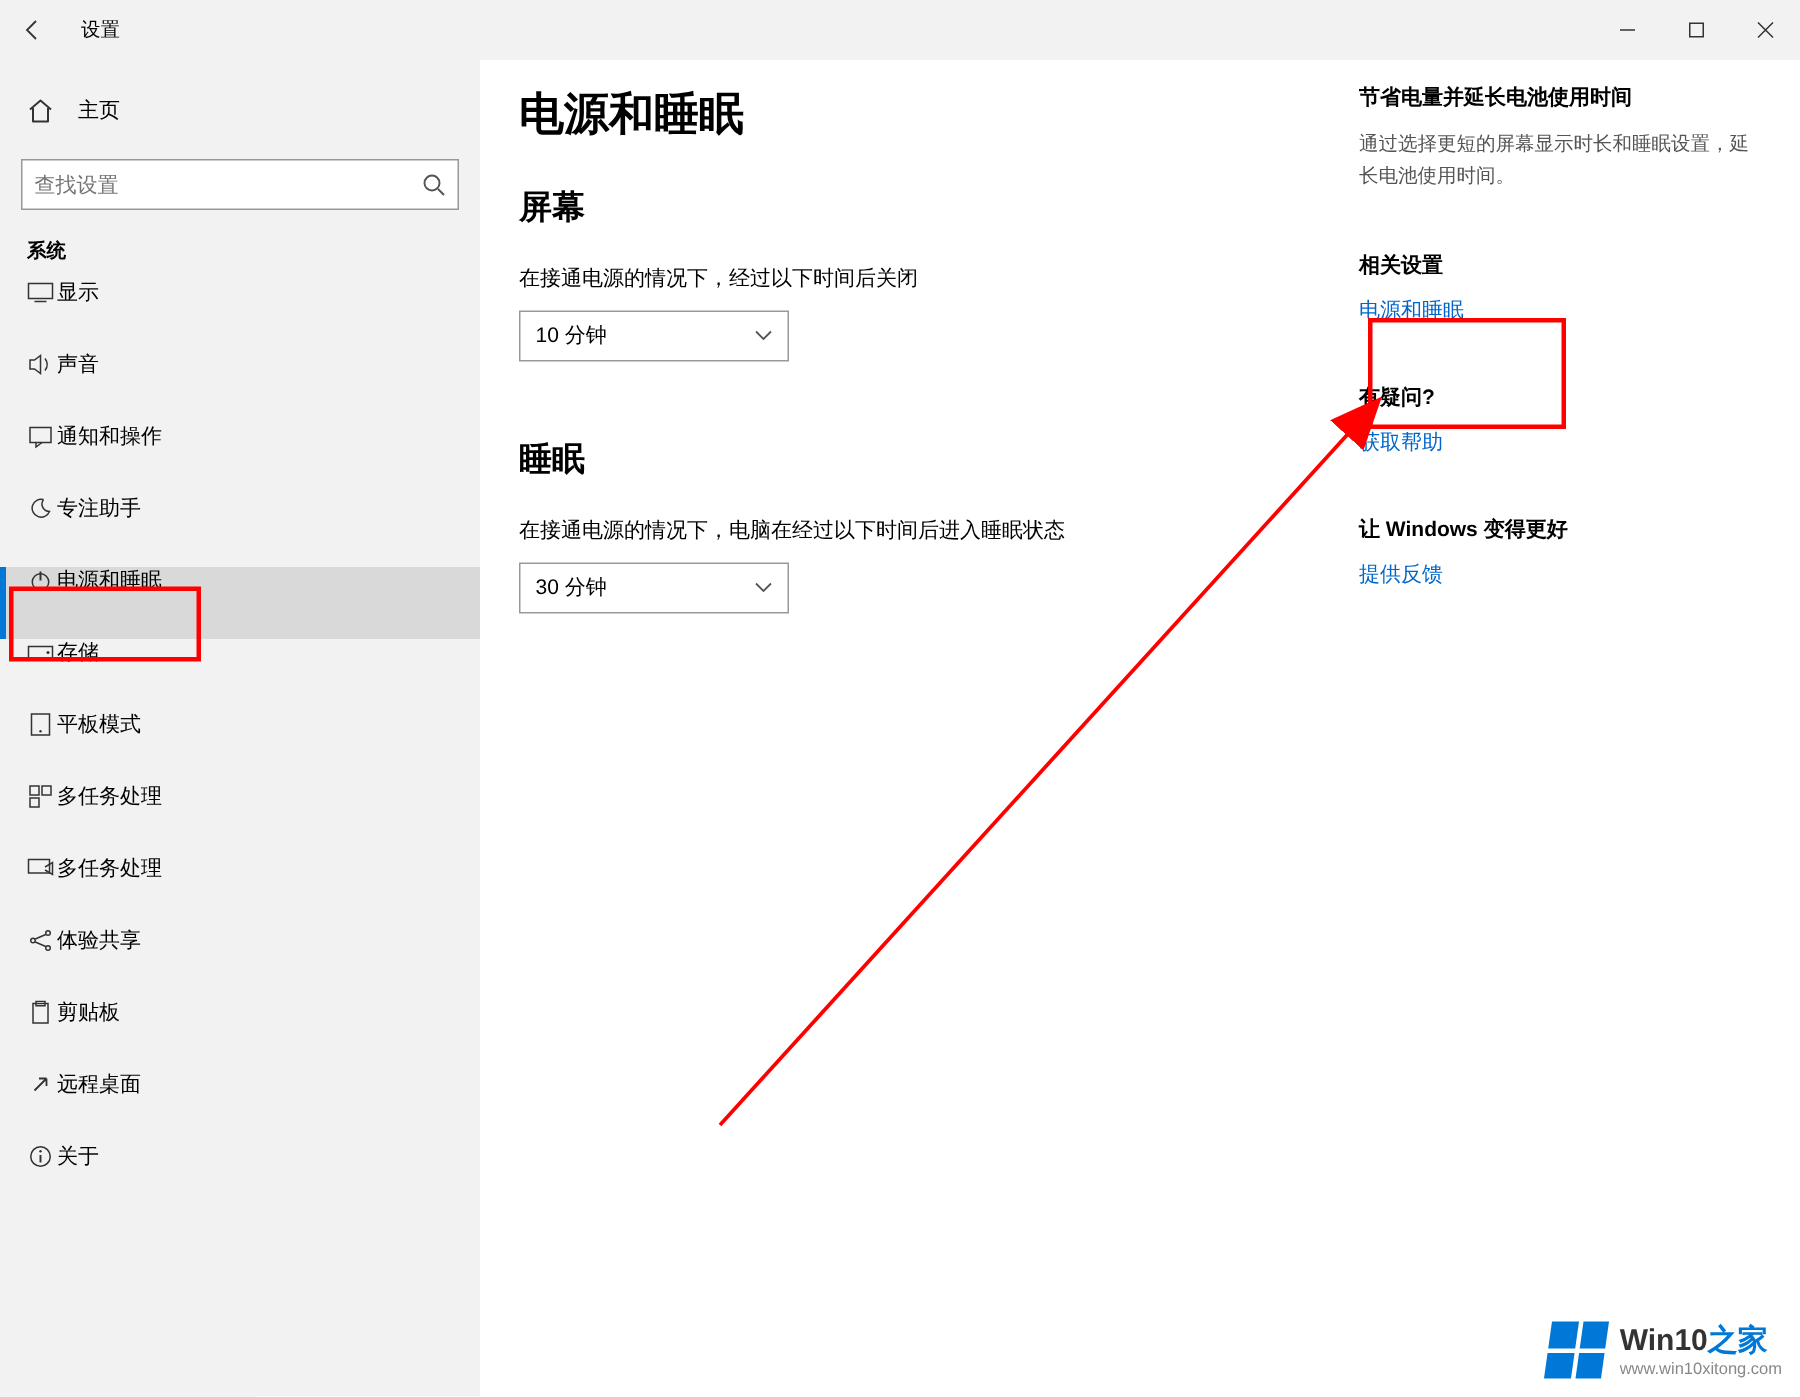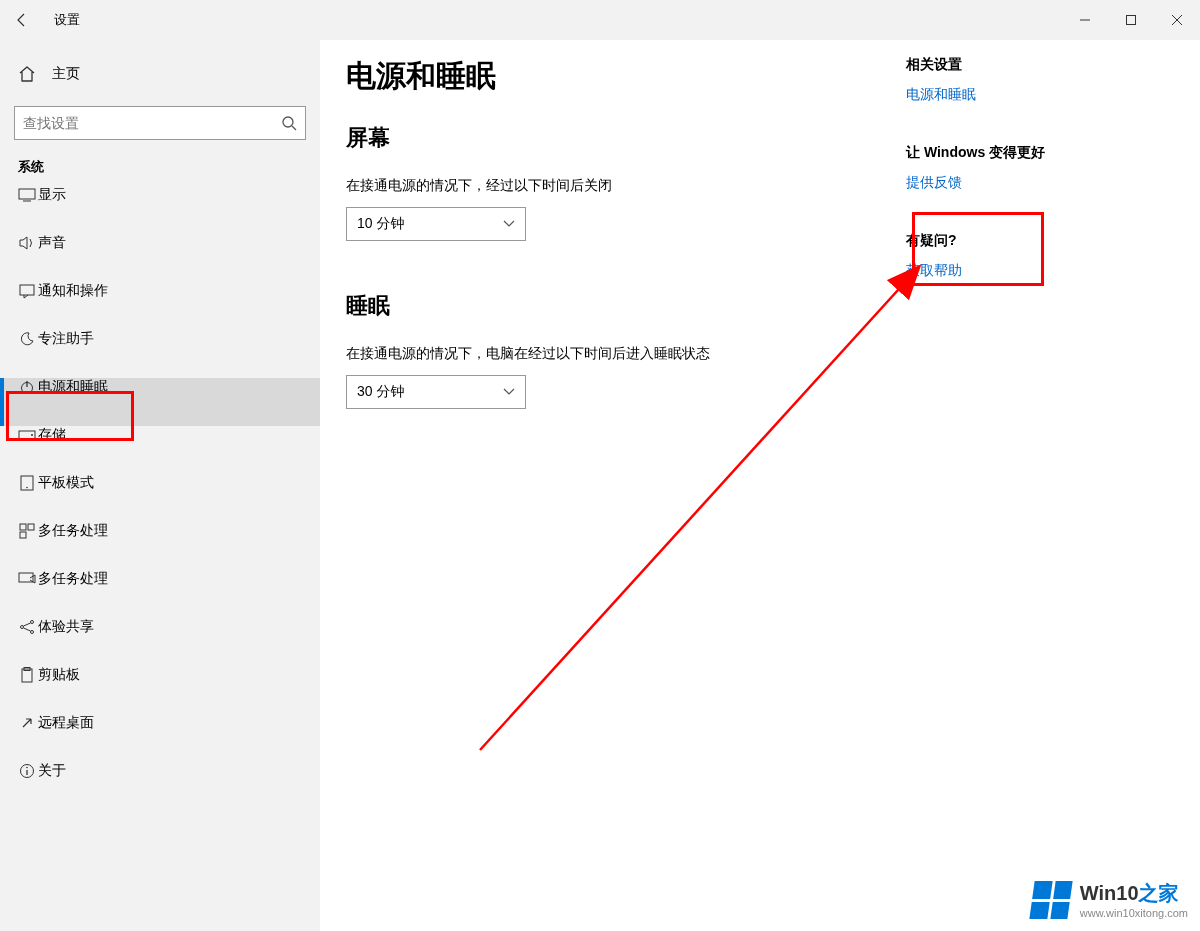--- a/index.html
+++ b/index.html
@@ -403,30 +403,34 @@
         <span class="chev">
             <svg width="12" height="8" viewBox="0 0 12 8">
               <path d="M1 1 L6 6 L11 1" stroke="#555" fill="none" stroke-width="1.2"></path>
             </svg>
           </span>
       </div>
     </div>
 
     <div class="aside">
       <div class="aside-block">
+        <div class="aside-title">节省电量并延长电池使用时间</div>
+        <div class="aside-text">通过选择更短的屏幕显示时长和睡眠设置，延长电池使用时间。</div>
+      </div>
+      <div class="aside-block">
         <div class="aside-title">相关设置</div>
         <div class="link">电源和睡眠</div>
+      </div>
+      <div class="aside-block">
+        <div class="aside-title">有疑问?</div>
+        <div class="link">获取帮助</div>
       </div>
       <div class="aside-block">
         <div class="aside-title">让 Windows 变得更好</div>
         <div class="link">提供反馈</div>
-      </div>
-      <div class="aside-block">
-        <div class="aside-title">有疑问?</div>
-        <div class="link">获取帮助</div>
       </div>
     </div>
   </div>
 </div>
 
 <div class="redbox" style="left:6px; top:391px; width:128px; height:50px;"></div>
 <div class="redbox" style="left:912px; top:212px; width:132px; height:74px;"></div>
 
 <svg class="arrow-svg" style="left:0;top:0;" width="1200" height="931">
   <defs>

